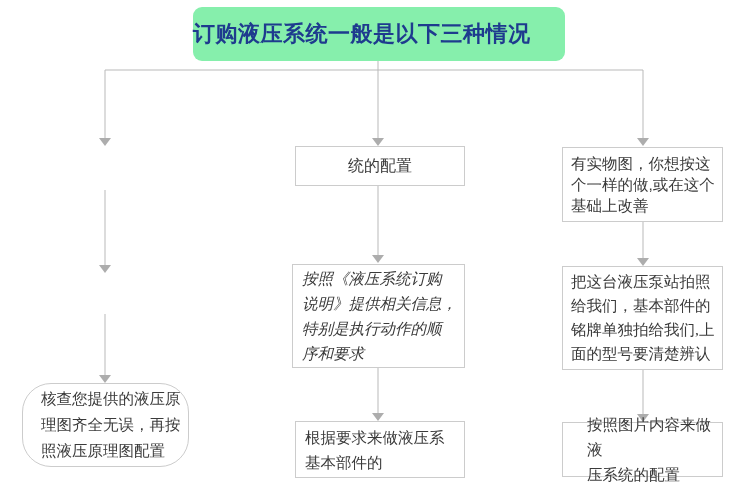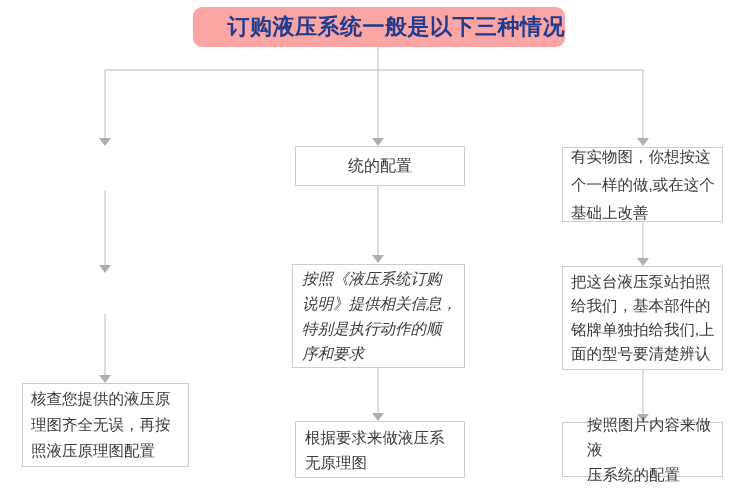--- a/index.html
+++ b/index.html
@@ -5,44 +5,44 @@
   html,body{margin:0;padding:0;background:#fff;}
   .stage{
     position:relative;
     width:750px;height:490px;
     background:#ffffff;
     font-family:"Liberation Sans","DejaVu Sans",sans-serif;
     overflow:hidden;
   }
   .connectors{position:absolute;left:0;top:0;width:750px;height:490px;pointer-events:none;}
   .hdr{
-    position:absolute;left:193px;top:7px;width:372px;height:40px;
+    position:absolute;left:193px;top:7px;width:372px;height:54px;
     box-sizing:border-box;
-    background:#fca5a5;
+    background:#86efac;
     border-radius:9px;
     color:#1E3B8E;
     font-size:22px;font-weight:bold;letter-spacing:0.5px;
-    display:flex;align-items:center;justify-content:flex-end;
+    display:flex;align-items:center;justify-content:flex-start;
   }
   .box{
     position:absolute;box-sizing:border-box;
     background:#ffffff;border:1px solid #cccccc;
     color:#3a3a3a;
     display:flex;align-items:center;
     white-space:pre-line;
   }
   .box.center{justify-content:center;text-align:center;font-size:16px;}
   .box.para{font-size:15.5px;text-align:left;}
   .b-l1{left:22px;top:146px;width:166px;height:40px;}
   .b-l2{left:22px;top:274px;width:166px;height:40px;}
-  .b-l3{left:22px;top:383px;width:167px;height:84px;padding:0 2px 0 8px;line-height:26px;}
+  .b-l3{left:22px;top:383px;width:167px;height:84px;padding:0 2px 0 18px;line-height:26px;border-radius:29px;}
   .b-m1{left:295px;top:146px;width:170px;height:40px;}
   .b-m2{left:292px;top:264px;width:173px;height:104px;padding:0 2px 0 9px;line-height:25px;font-style:italic;}
   .b-m3{left:295px;top:421px;width:170px;height:57px;padding:0 2px 0 9px;line-height:25px;}
-  .b-r1{left:562px;top:147px;width:161px;height:75px;padding:0 2px 0 8px;line-height:28px;}
+  .b-r1{left:562px;top:147px;width:161px;height:75px;padding:0 2px 0 8px;line-height:21px;}
   .b-r2{left:562px;top:266px;width:161px;height:104px;padding:0 2px 0 8px;line-height:24px;font-family:Liberation Serif, serif;}
   .b-r3{left:562px;top:422px;width:161px;height:55px;padding:0 2px 0 24px;line-height:25px;}
 </style>
 </head>
 <body>
 
 <div class="stage">
 
   <svg class="connectors" width="750" height="490" viewBox="0 0 750 490" xmlns="http://www.w3.org/2000/svg">
 
@@ -73,21 +73,21 @@
   <div class="box para b-l3">核查您提供的液压原
 理图齐全无误，再按
 照液压原理图配置</div>
 
   <div class="box center b-m1">统的配置</div>
   <div class="box para b-m2">按照《液压系统订购
 说明》提供相关信息，
 特别是执行动作的顺
 序和要求</div>
   <div class="box para b-m3">根据要求来做液压系
-无原理图</div>
+基本部件的</div>
 
   <div class="box para b-r1">有实物图，你想按这
 个一样的做,或在这个
 基础上改善</div>
   <div class="box para b-r2">把这台液压泵站拍照
 给我们，基本部件的
 铭牌单独拍给我们,上
 面的型号要清楚辨认</div>
   <div class="box para b-r3">按照图片内容来做液
 压系统的配置</div>

